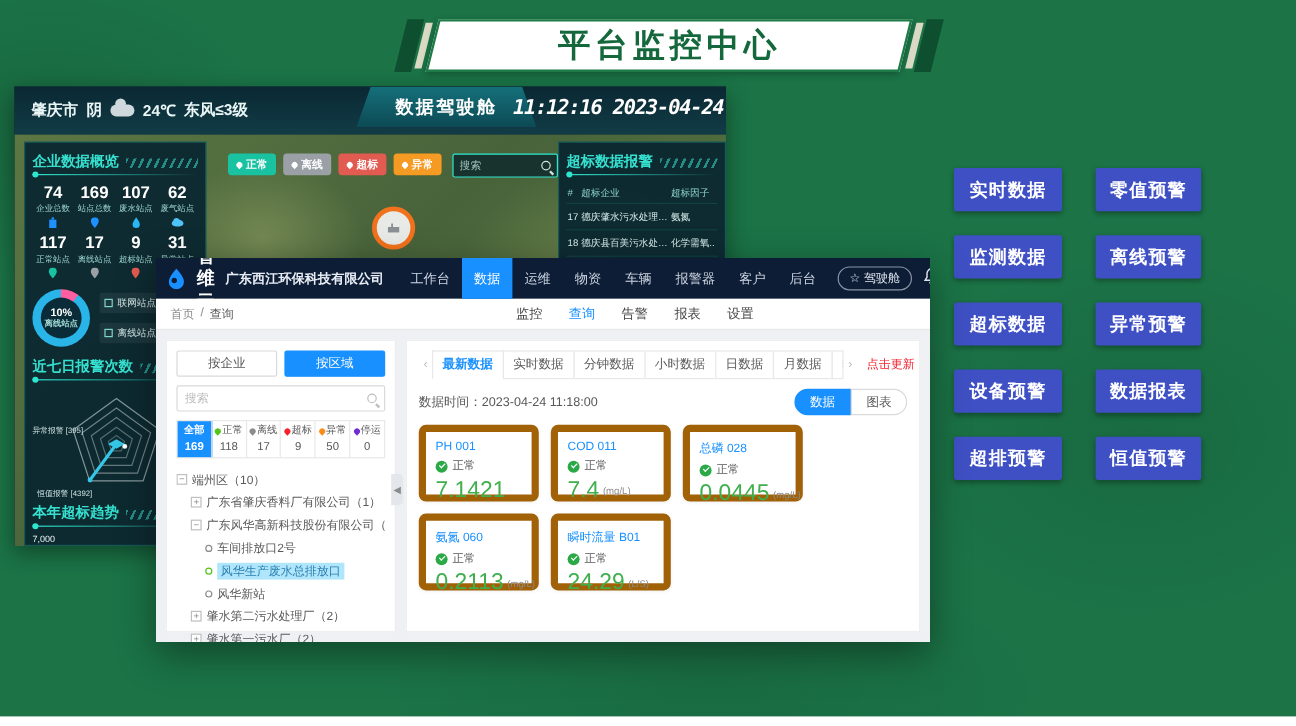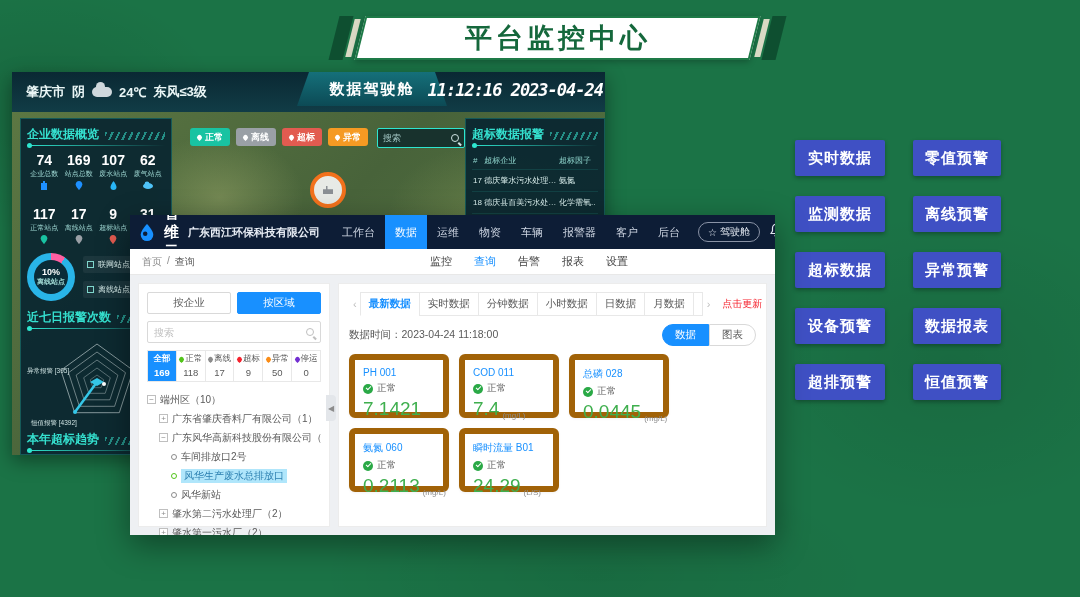--- a/index.html
+++ b/index.html
@@ -59,21 +59,21 @@
     font-family:"DejaVu Sans Mono", monospace; font-style:italic; letter-spacing:-1px; white-space:nowrap; }
 
   .panel-title { color:#35e0cf; font-size:12px; font-weight:bold; display:flex; align-items:center; gap:6px; }
   .hatch { flex:1; height:8px; margin-top:2px;
     background:repeating-linear-gradient(115deg,#2aa79b 0 2px,transparent 2px 6px); opacity:.8; }
   .tline { height:1px; background:linear-gradient(90deg,#2ee6cf,transparent); margin:2px 0 6px; position:relative; }
   .tline::before { content:""; position:absolute; left:0; top:-2px; width:5px; height:5px; border-radius:50%; background:#2ee6cf; }
 
   .dash-left { position:absolute; left:8px; top:46px; width:152px; bottom:0; z-index:4;
     background:rgba(9,38,48,.93); border:1px solid rgba(46,230,207,.25); padding:7px 6px; }
-  .stats { display:grid; grid-template-columns:repeat(4,1fr); row-gap:16px; margin-top:4px; }
+  .stats { display:grid; grid-template-columns:repeat(4,1fr); row-gap:4px; margin-top:4px; }
   .stat { text-align:center; }
   .stat .v { color:#ffffff; font-size:14px; font-weight:bold; }
   .stat .l { color:#9fd8d3; font-size:7px; margin-top:1px; }
   .stat .ic { height:9px; margin-top:2px; display:flex; justify-content:center; }
 
   .donut-row { display:flex; align-items:center; gap:8px; margin:9px 0 8px; }
   .donut { width:48px; height:48px; border-radius:50%; position:relative; flex:0 0 auto;
     background:conic-gradient(#ff5fa2 0 36deg,#29b5e8 36deg 360deg);font-weight:bold; }
   .donut::before { content:""; position:absolute; inset:7px; border-radius:50%; background:#0a2c38; }
   .donut .dt { position:absolute; inset:0; display:flex; flex-direction:column; align-items:center;
@@ -186,21 +186,21 @@
   .seg .sgb:last-child { border-radius:0 11px 11px 0; }
 
   .cards { display:flex; flex-wrap:wrap; gap:10px; margin-top:8px; }
   .card { width:100px; height:64px; border:6px solid #a16207; border-radius:6px; padding:7px 8px;
     box-shadow:0 1px 3px rgba(0,0,0,.05); background:#fff; }
   .card .cn { font-size:10px; color:#1890ff; white-space:nowrap; }
   .card .cs { display:flex; align-items:center; gap:4px; margin-top:4px; font-size:9.5px; color:#595959; }
   .chk { width:10px; height:10px; border-radius:50%; background:#2aa946; position:relative; flex:0 0 auto; }
   .chk::after { content:""; position:absolute; left:2.5px; top:2.5px; width:4px; height:2px;
     border-left:1.5px solid #fff; border-bottom:1.5px solid #fff; transform:rotate(-45deg); }
-  .card .cv { margin-top:3px; font-size:19px; color:#3faf4e; display:flex; align-items:flex-end; gap:3px; }
+  .card .cv { margin-top:3px; font-size:19px; color:#3faf4e; display:flex; align-items:center; gap:3px; }
   .card .cu { font-size:8px; color:#8c8c8c; }
 </style>
 </head>
 <body>
 
 <div class="slide">
 
   <div class="title-wrap">
     <div class="deco left">
         <div class="bar1"></div>

